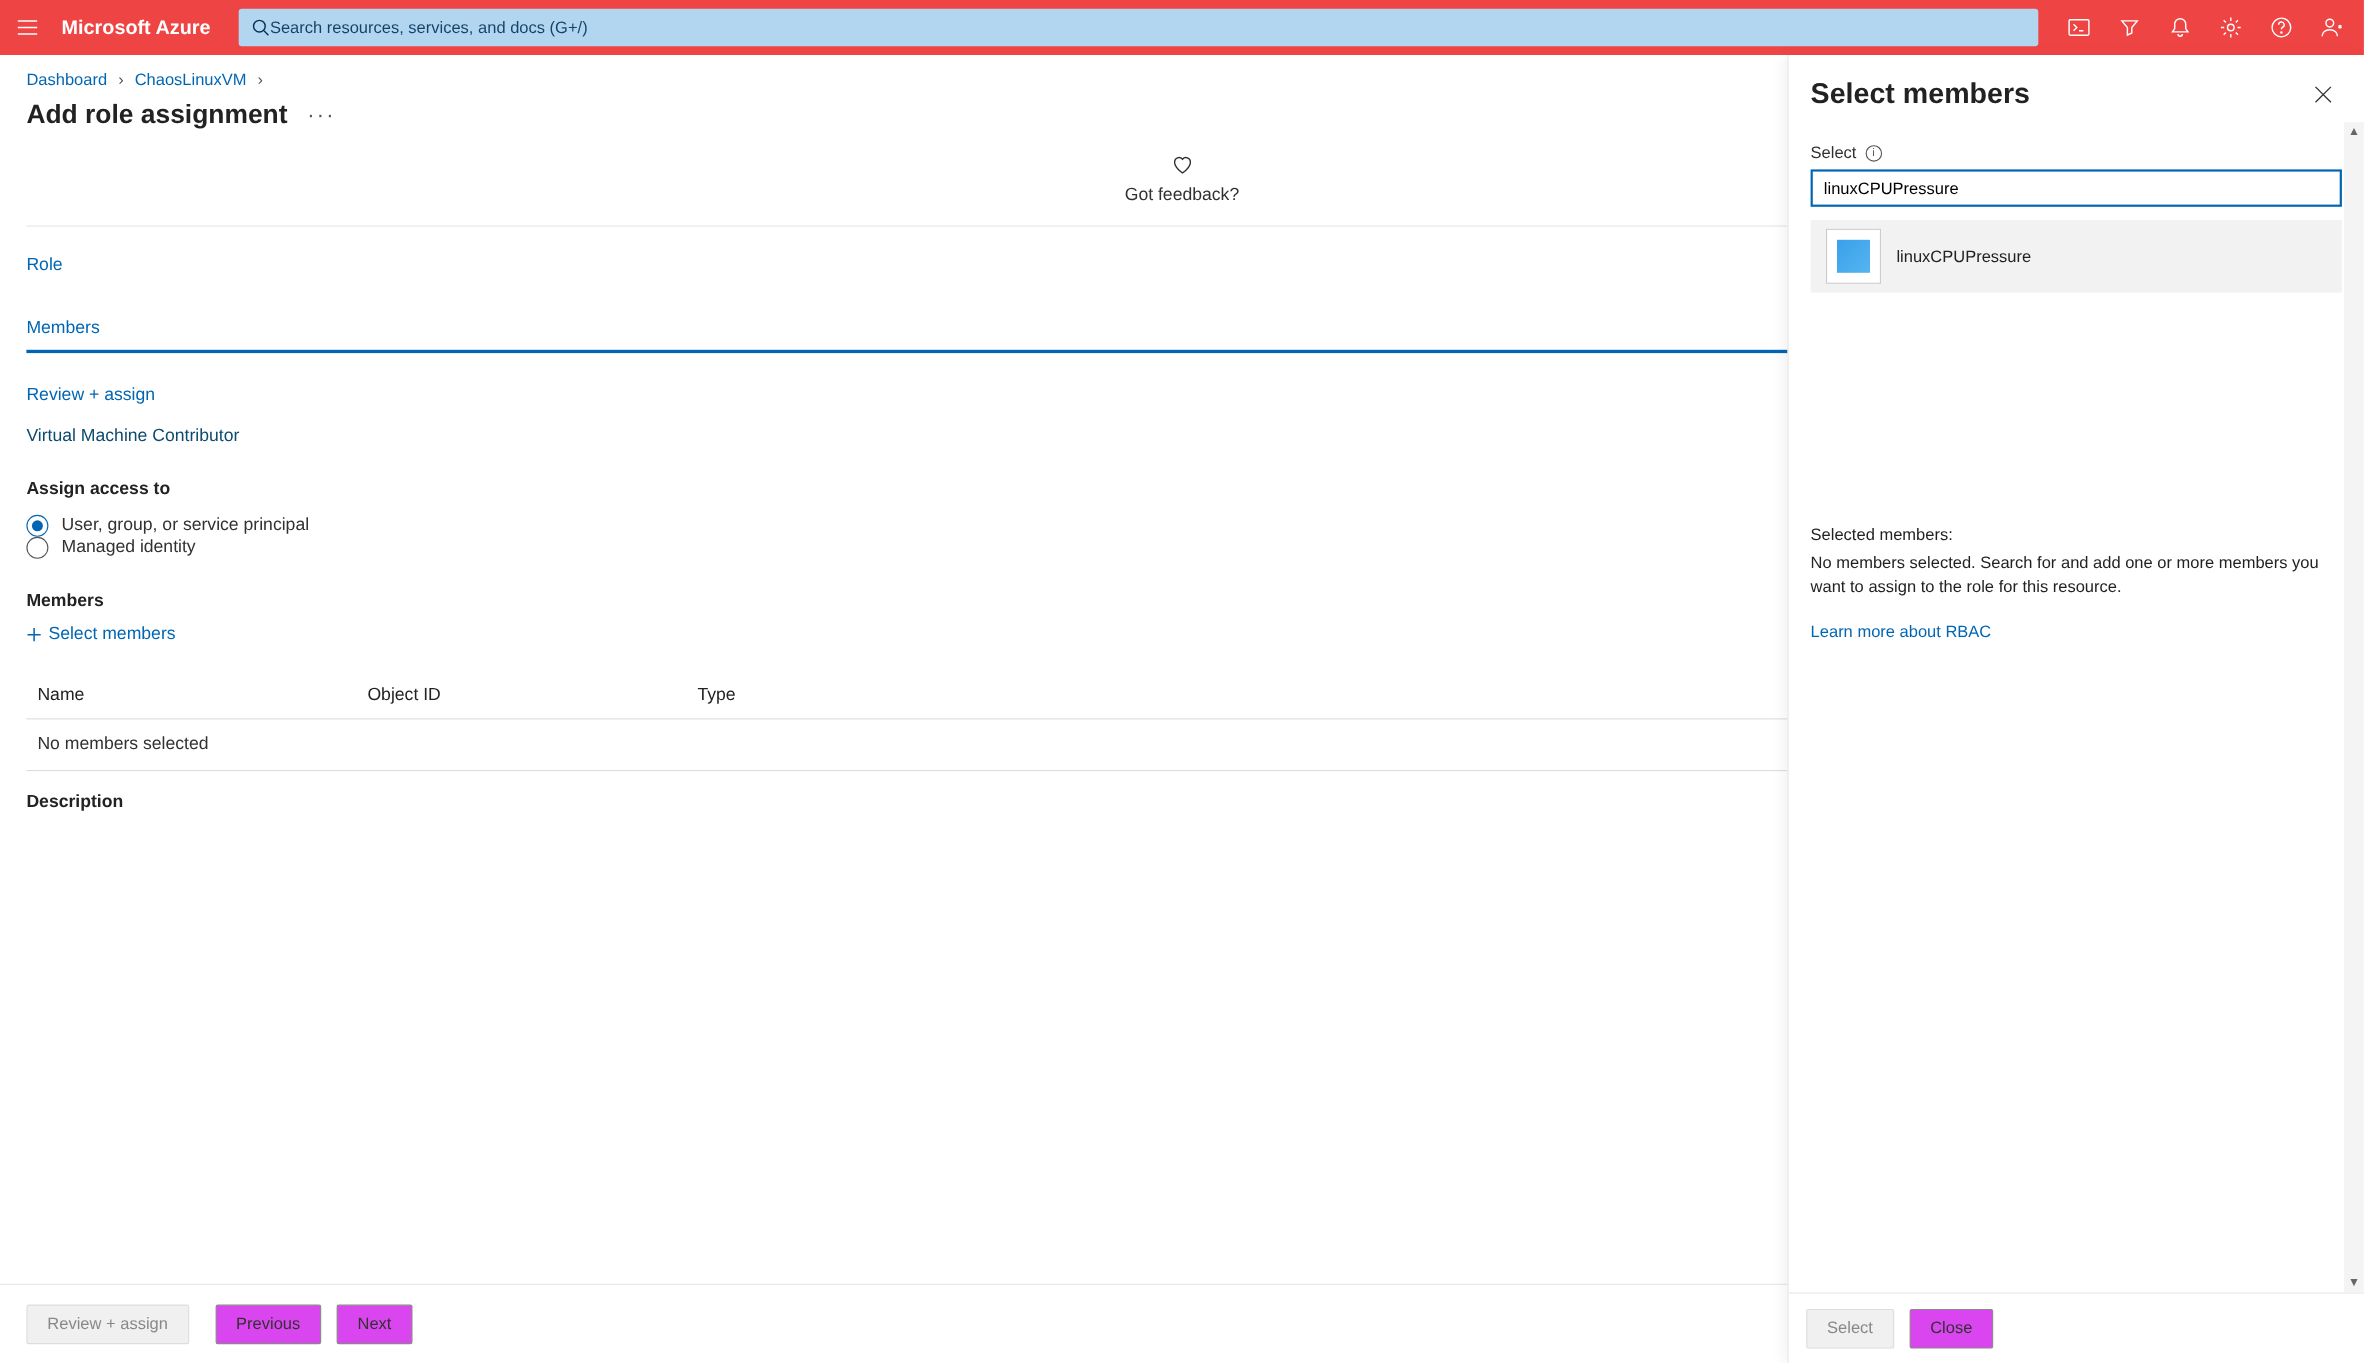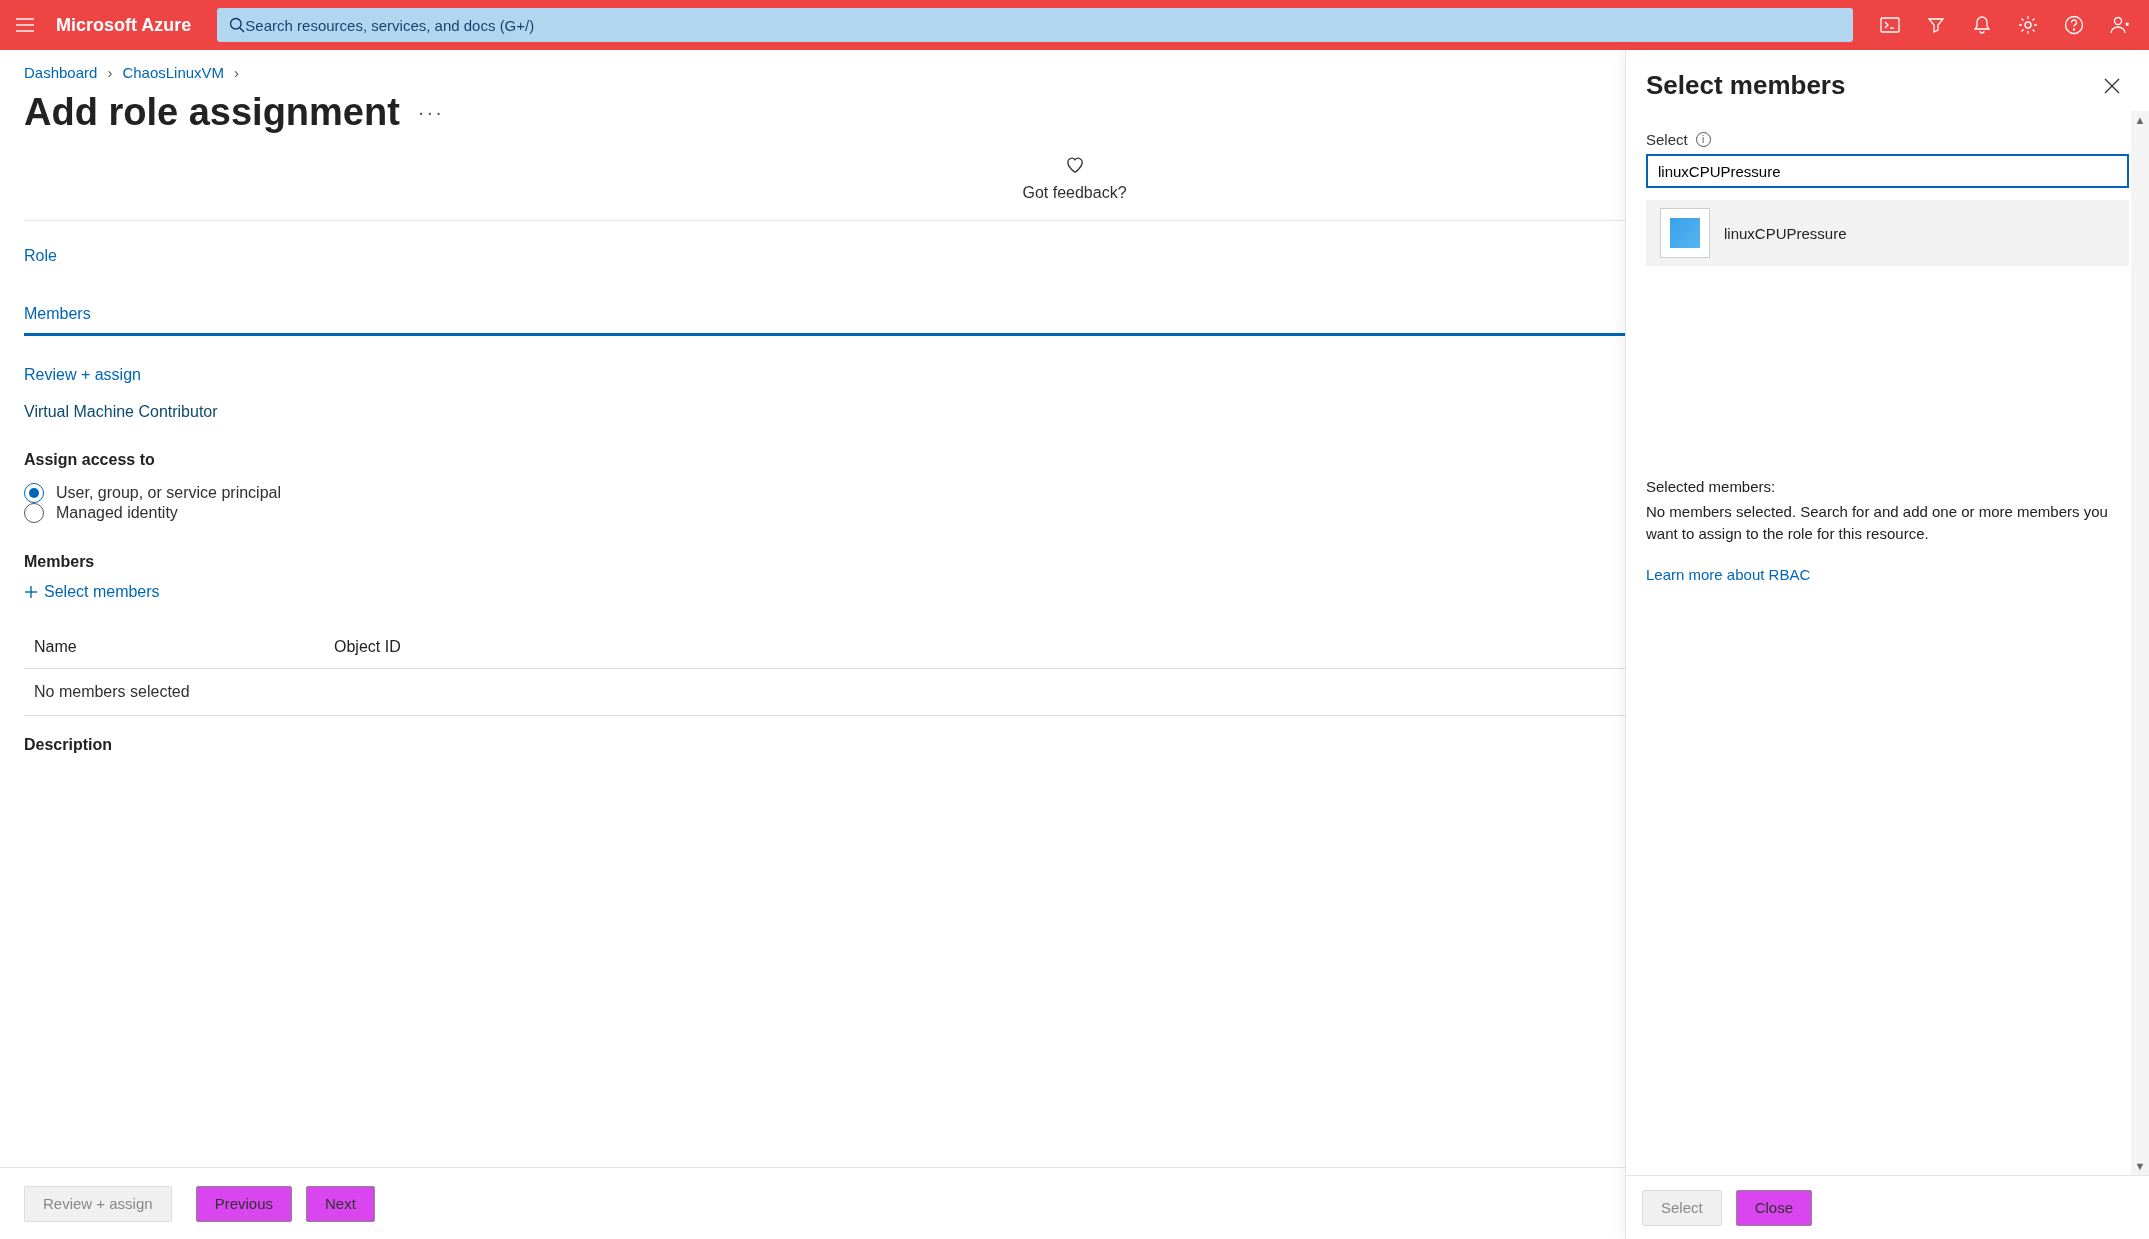--- a/index.html
+++ b/index.html
@@ -15,21 +15,21 @@
 .top-icons { display:flex; align-items:center; padding:0 6px; }
 .top-icons .ticon { width:46px; height:50px; display:flex; align-items:center; justify-content:center; cursor:pointer; }
 svg { display:block; }
 
 
 .content { position:absolute; top:50px; left:0; right:0; bottom:0; padding:14px 24px 0 24px; overflow:hidden; }
 .breadcrumb { font-size:15px; display:flex; align-items:center; gap:10px; margin-bottom:10px; }
 .breadcrumb a { color:#0066b4; text-decoration:none; cursor:pointer; }
 .bc-sep { color:#555; }
 .page-title-row { display:flex; align-items:center; gap:18px; margin-bottom:22px; }
-h1.page-title { font-size:38px; font-weight:600; color:#222; }
+h1.page-title { font-size:24px; font-weight:600; color:#222; }
 .more-dots { font-size:20px; letter-spacing:2px; color:#555; cursor:pointer; }
 
 .feedback { display:flex; align-items:center; gap:10px; font-size:16px; color:#323130; padding-bottom:18px; border-bottom:1px solid #e5e5e5; cursor:pointer;flex-direction:column; }
 
 .tabs { display:flex; gap:30px; margin-top:26px; border-bottom:1px solid transparent;flex-direction:column; }
 .tab { font-size:16px; color:#0066b4; padding-bottom:10px; cursor:pointer; position:relative; }
 .tab.active { border-bottom:3px solid #0066b4; font-weight:400; }
 .tab .reddot { position:absolute; top:-4px; right:-10px; width:7px; height:7px; border-radius:50%; background:#e81123; }
 
 .section-label { font-weight:600; font-size:16px; margin-top:30px; color:#222; }
@@ -190,20 +190,21 @@
         <line x1="7" y1="1" x2="7" y2="13"></line>
         <line x1="1" y1="7" x2="13" y2="7"></line>
       </svg>
     <span>Select members</span>
   </div>
 
   <div class="members-table">
     <div class="thead">
       <div class="col-name">Name</div>
       <div class="col-obj">Object ID</div>
+      <div class="col-type">Type</div>
     </div>
     <div class="members-empty">No members selected</div>
   </div>
 
   <div class="section-label" style="margin-top:20px">Description</div>
 
   <div class="footer">
     <div class="btn disabled">Review + assign</div>
     <div style="display:flex;gap:14px">
       <div class="btn">Previous</div>

